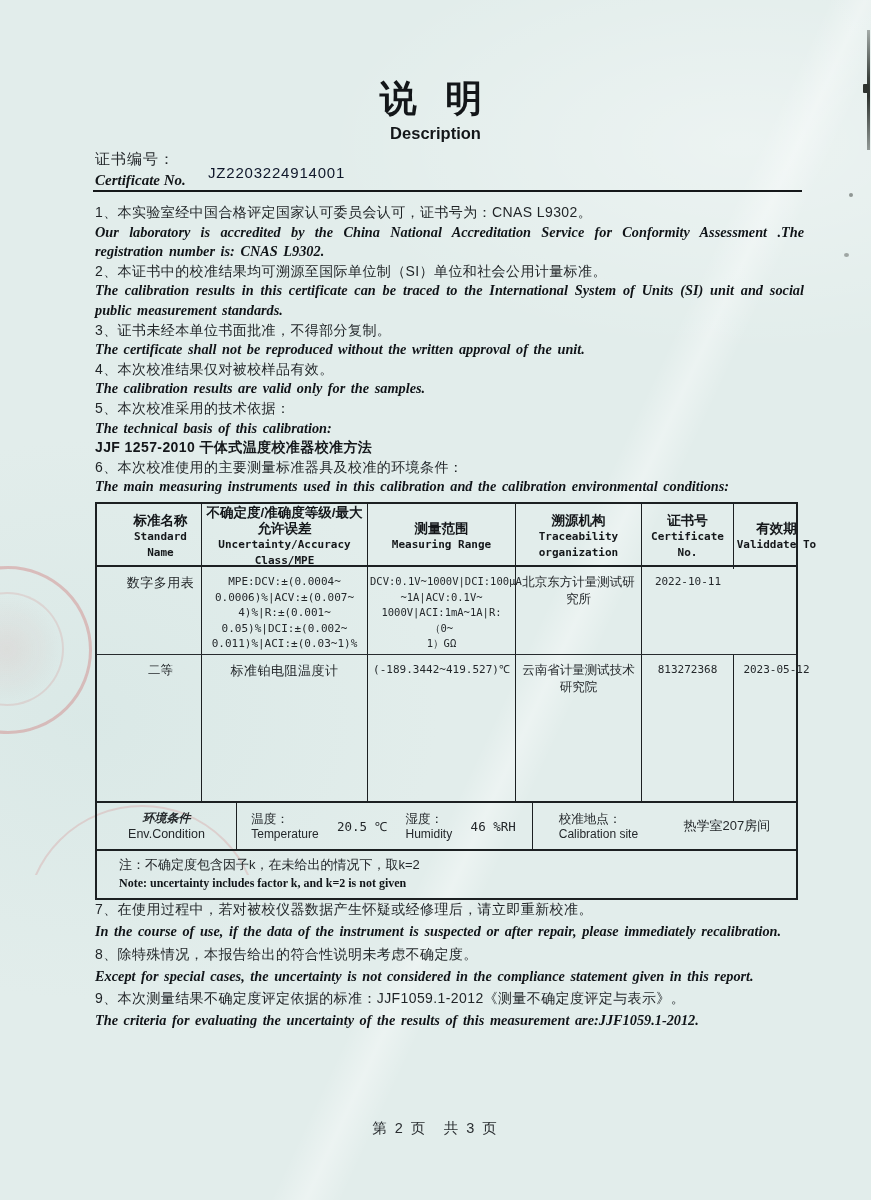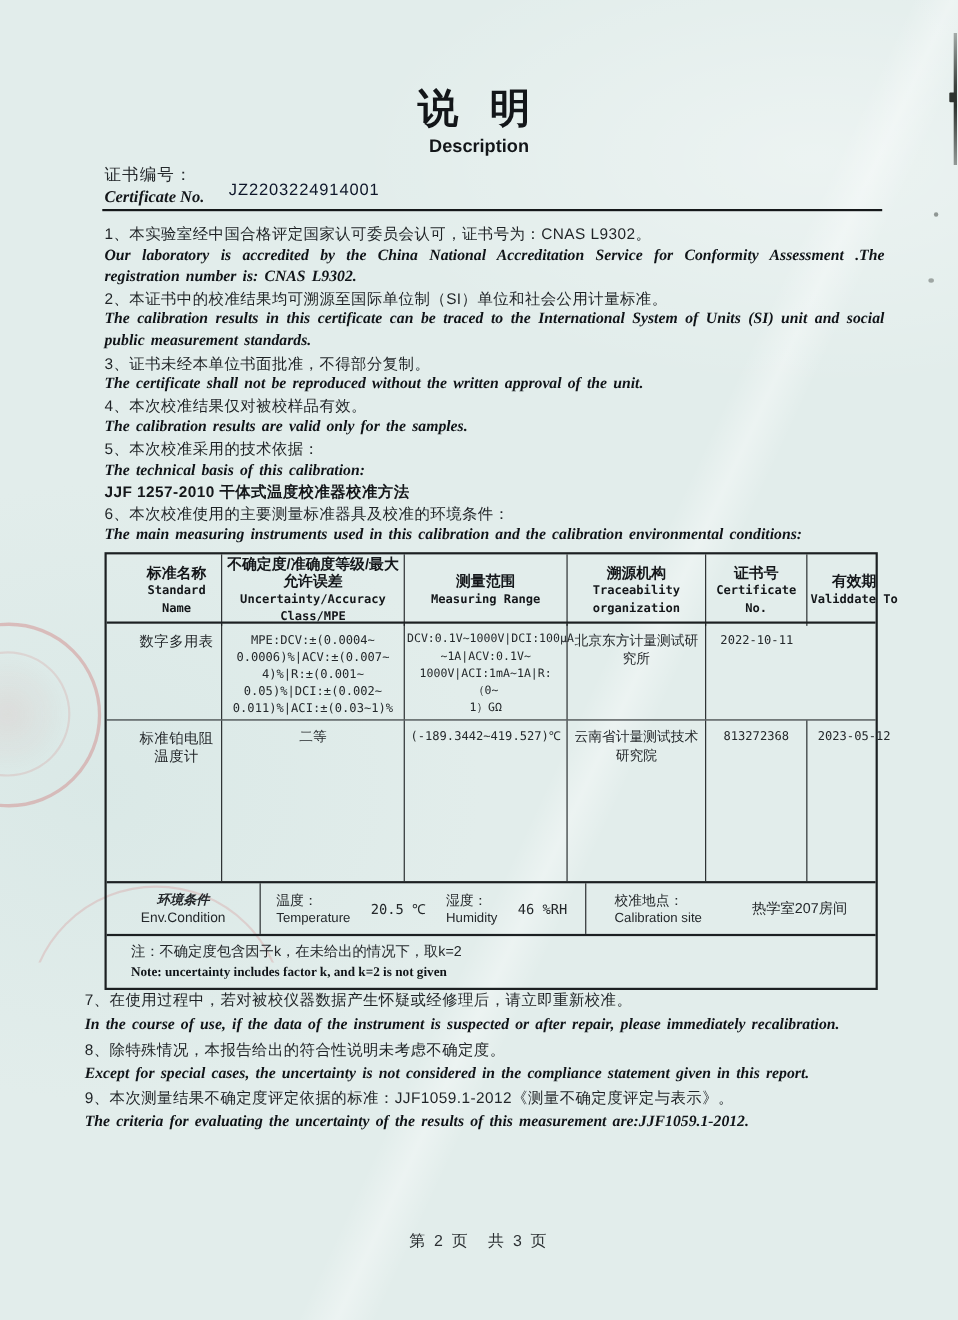--- a/index.html
+++ b/index.html
@@ -21,21 +21,21 @@
     font-size:37px; font-weight:700; letter-spacing:9px; color:#131619;}
   .title-en{position:absolute; top:124px; left:0; width:100%; text-align:center;
     font-size:16.5px; font-weight:700; color:#131619;}
   .cert-zh{position:absolute; left:95px; top:150px; font-size:15px; letter-spacing:1px;}
   .cert-en{position:absolute; left:95px; top:172px; font-family:"Liberation Serif", serif;
     font-style:italic; font-weight:700; font-size:15px; color:#131619;}
   .cert-no{position:absolute; left:208px; top:164px; font-size:15px; letter-spacing:0.8px; color:#0f172a;}
   .rule{position:absolute; left:93px; top:190px; width:709px; height:2px; background:#15181a;}
 
   .clauses{position:absolute; left:95px; top:203px; width:709px;}
-  .clauses-bottom{position:absolute; left:77px; top:898px; width:712px;}
+  .clauses-bottom{position:absolute; left:95px; top:898px; width:712px;}
   .zh{font-size:14px; line-height:19.6px; letter-spacing:0.4px; color:#1f2326;}
   .zh-bold{font-weight:700; color:#14171a;}
   .en{font-family:"Liberation Serif", serif; font-style:italic; font-weight:700;
     font-size:14.3px; line-height:19.6px; color:#101418; text-align:justify; word-spacing:2px;}
   .clauses-bottom .zh{line-height:22.3px;}
   .clauses-bottom .en{line-height:22.3px;}
 
   .cal-table{position:absolute; left:95px; top:502px; width:703px; box-sizing:border-box;
     border:2px solid #1c2022;}
   .grid6{display:grid; grid-template-columns:82px 166px 148px 126px 92px 85px;padding-left:23px;}
@@ -171,22 +171,22 @@
 0.011)%|ACI:±(0.03~1)%</div>
       <div class="td td-mono-sm">DCV:0.1V~1000V|DCI:100μA
 ~1A|ACV:0.1V~
 1000V|ACI:1mA~1A|R:（0~
 1）GΩ</div>
       <div class="td td-zh">北京东方计量测试研究所</div>
       <div class="td td-mono">2022-10-11</div>
     </div>
 
     <div class="grid6 trow2">
+      <div class="td td-zh">二等</div>
       <div class="td td-name">标准铂电阻温度计</div>
-      <div class="td td-zh">二等</div>
       <div class="td td-mono">(-189.3442~419.527)℃</div>
       <div class="td td-zh">云南省计量测试技术研究院</div>
       <div class="td td-mono">813272368</div>
       <div class="td td-mono">2023-05-12</div>
     </div>
 
     <div class="tenv">
       <div class="tenv-c">
         <div class="envlab">
           <div class="l1">环境条件</div>

